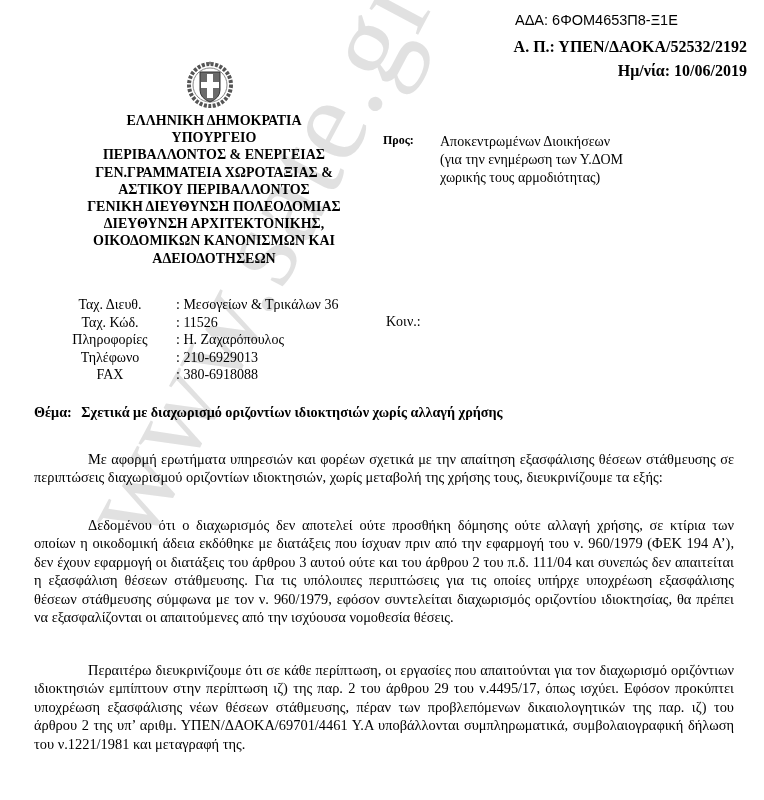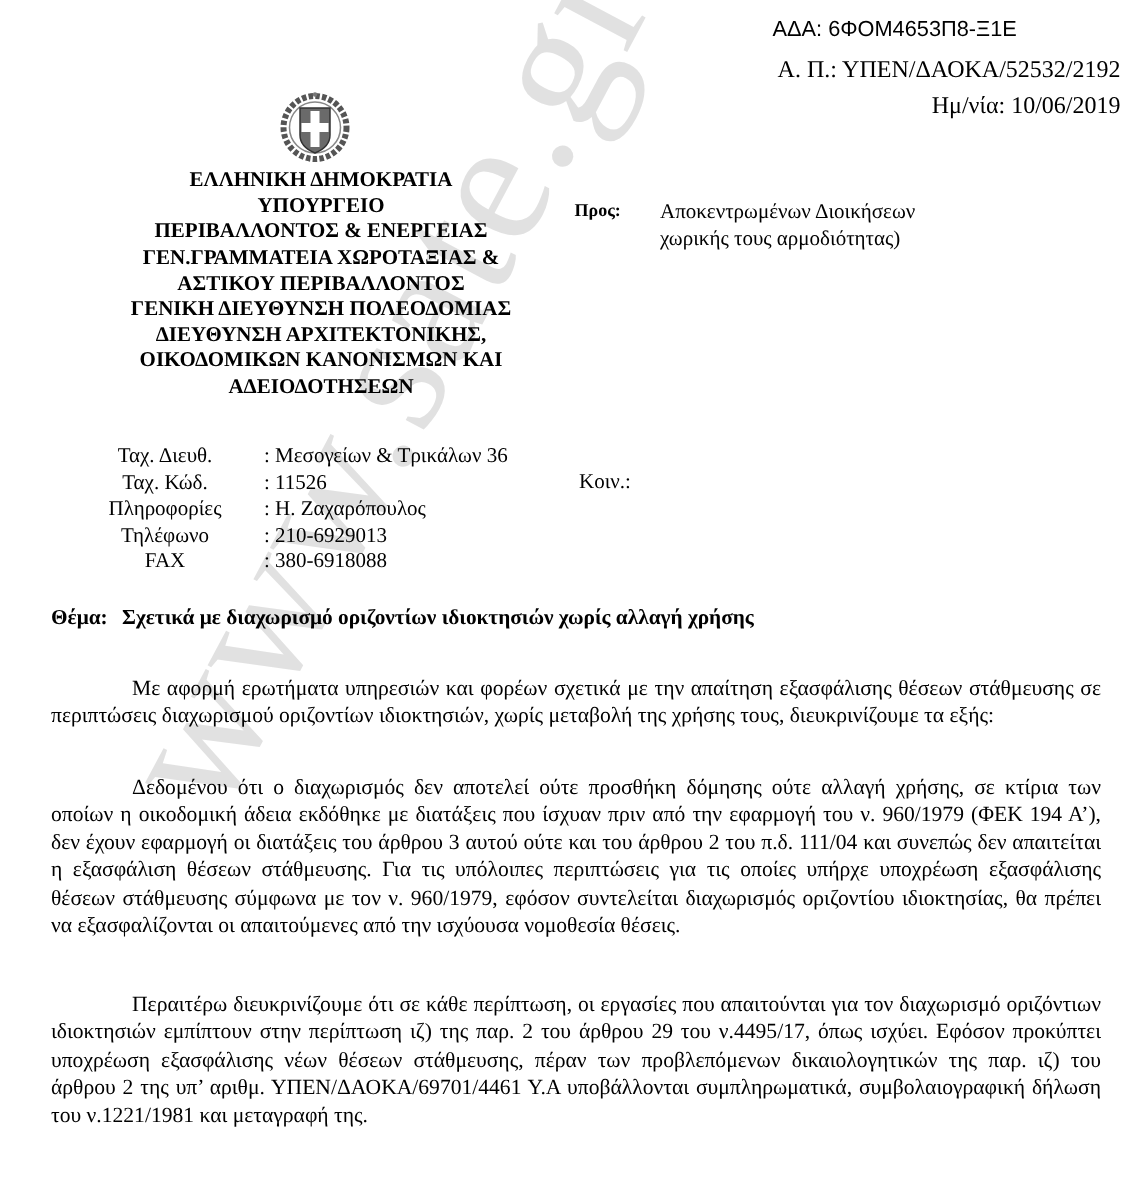--- a/index.html
+++ b/index.html
@@ -9,20 +9,21 @@
     color: #000;
   }
   .ada {
     position: absolute; left: 515px; top: 12px;
     font-family: "Liberation Sans", "DejaVu Sans", sans-serif;
     font-size: 14.5px;
   }
   .ref {
     position: absolute; right: 17px; text-align: right;
     font-size: 16px;
+    font-weight: bold;
   }
   .ref.protocol { top: 38px; }
   .ref.date { top: 62px; }
   .emblem {
     position: absolute; left: 181px; top: 60px; width: 58px; height: 52px;
   }
   .header-block {
     position: absolute; left: 50px; top: 112px; width: 328px;
     text-align: center; font-weight: bold; font-size: 14px; line-height: 17.2px;
   }
@@ -89,20 +90,21 @@
   <div>ΑΣΤΙΚΟΥ ΠΕΡΙΒΑΛΛΟΝΤΟΣ</div>
   <div>ΓΕΝΙΚΗ ΔΙΕΥΘΥΝΣΗ ΠΟΛΕΟΔΟΜΙΑΣ</div>
   <div>ΔΙΕΥΘΥΝΣΗ ΑΡΧΙΤΕΚΤΟΝΙΚΗΣ,</div>
   <div>ΟΙΚΟΔΟΜΙΚΩΝ ΚΑΝΟΝΙΣΜΩΝ ΚΑΙ</div>
   <div>ΑΔΕΙΟΔΟΤΗΣΕΩΝ</div>
 </div>
 
 <div class="recipient-label">Προς:</div>
 <div class="recipient-text">
   <div>Αποκεντρωμένων Διοικήσεων</div>
+  <div>(για την ενημέρωση των Υ.ΔΟΜ</div>
   <div>χωρικής τους αρμοδιότητας)</div>
 </div>
 
 <div class="contact-table">
   <div class="contact-row">
     <span class="contact-label">Ταχ. Διευθ.</span>
     <span class="contact-value">: Μεσογείων &amp; Τρικάλων 36</span>
   </div>
   <div class="contact-row">
     <span class="contact-label">Ταχ. Κώδ.</span>

